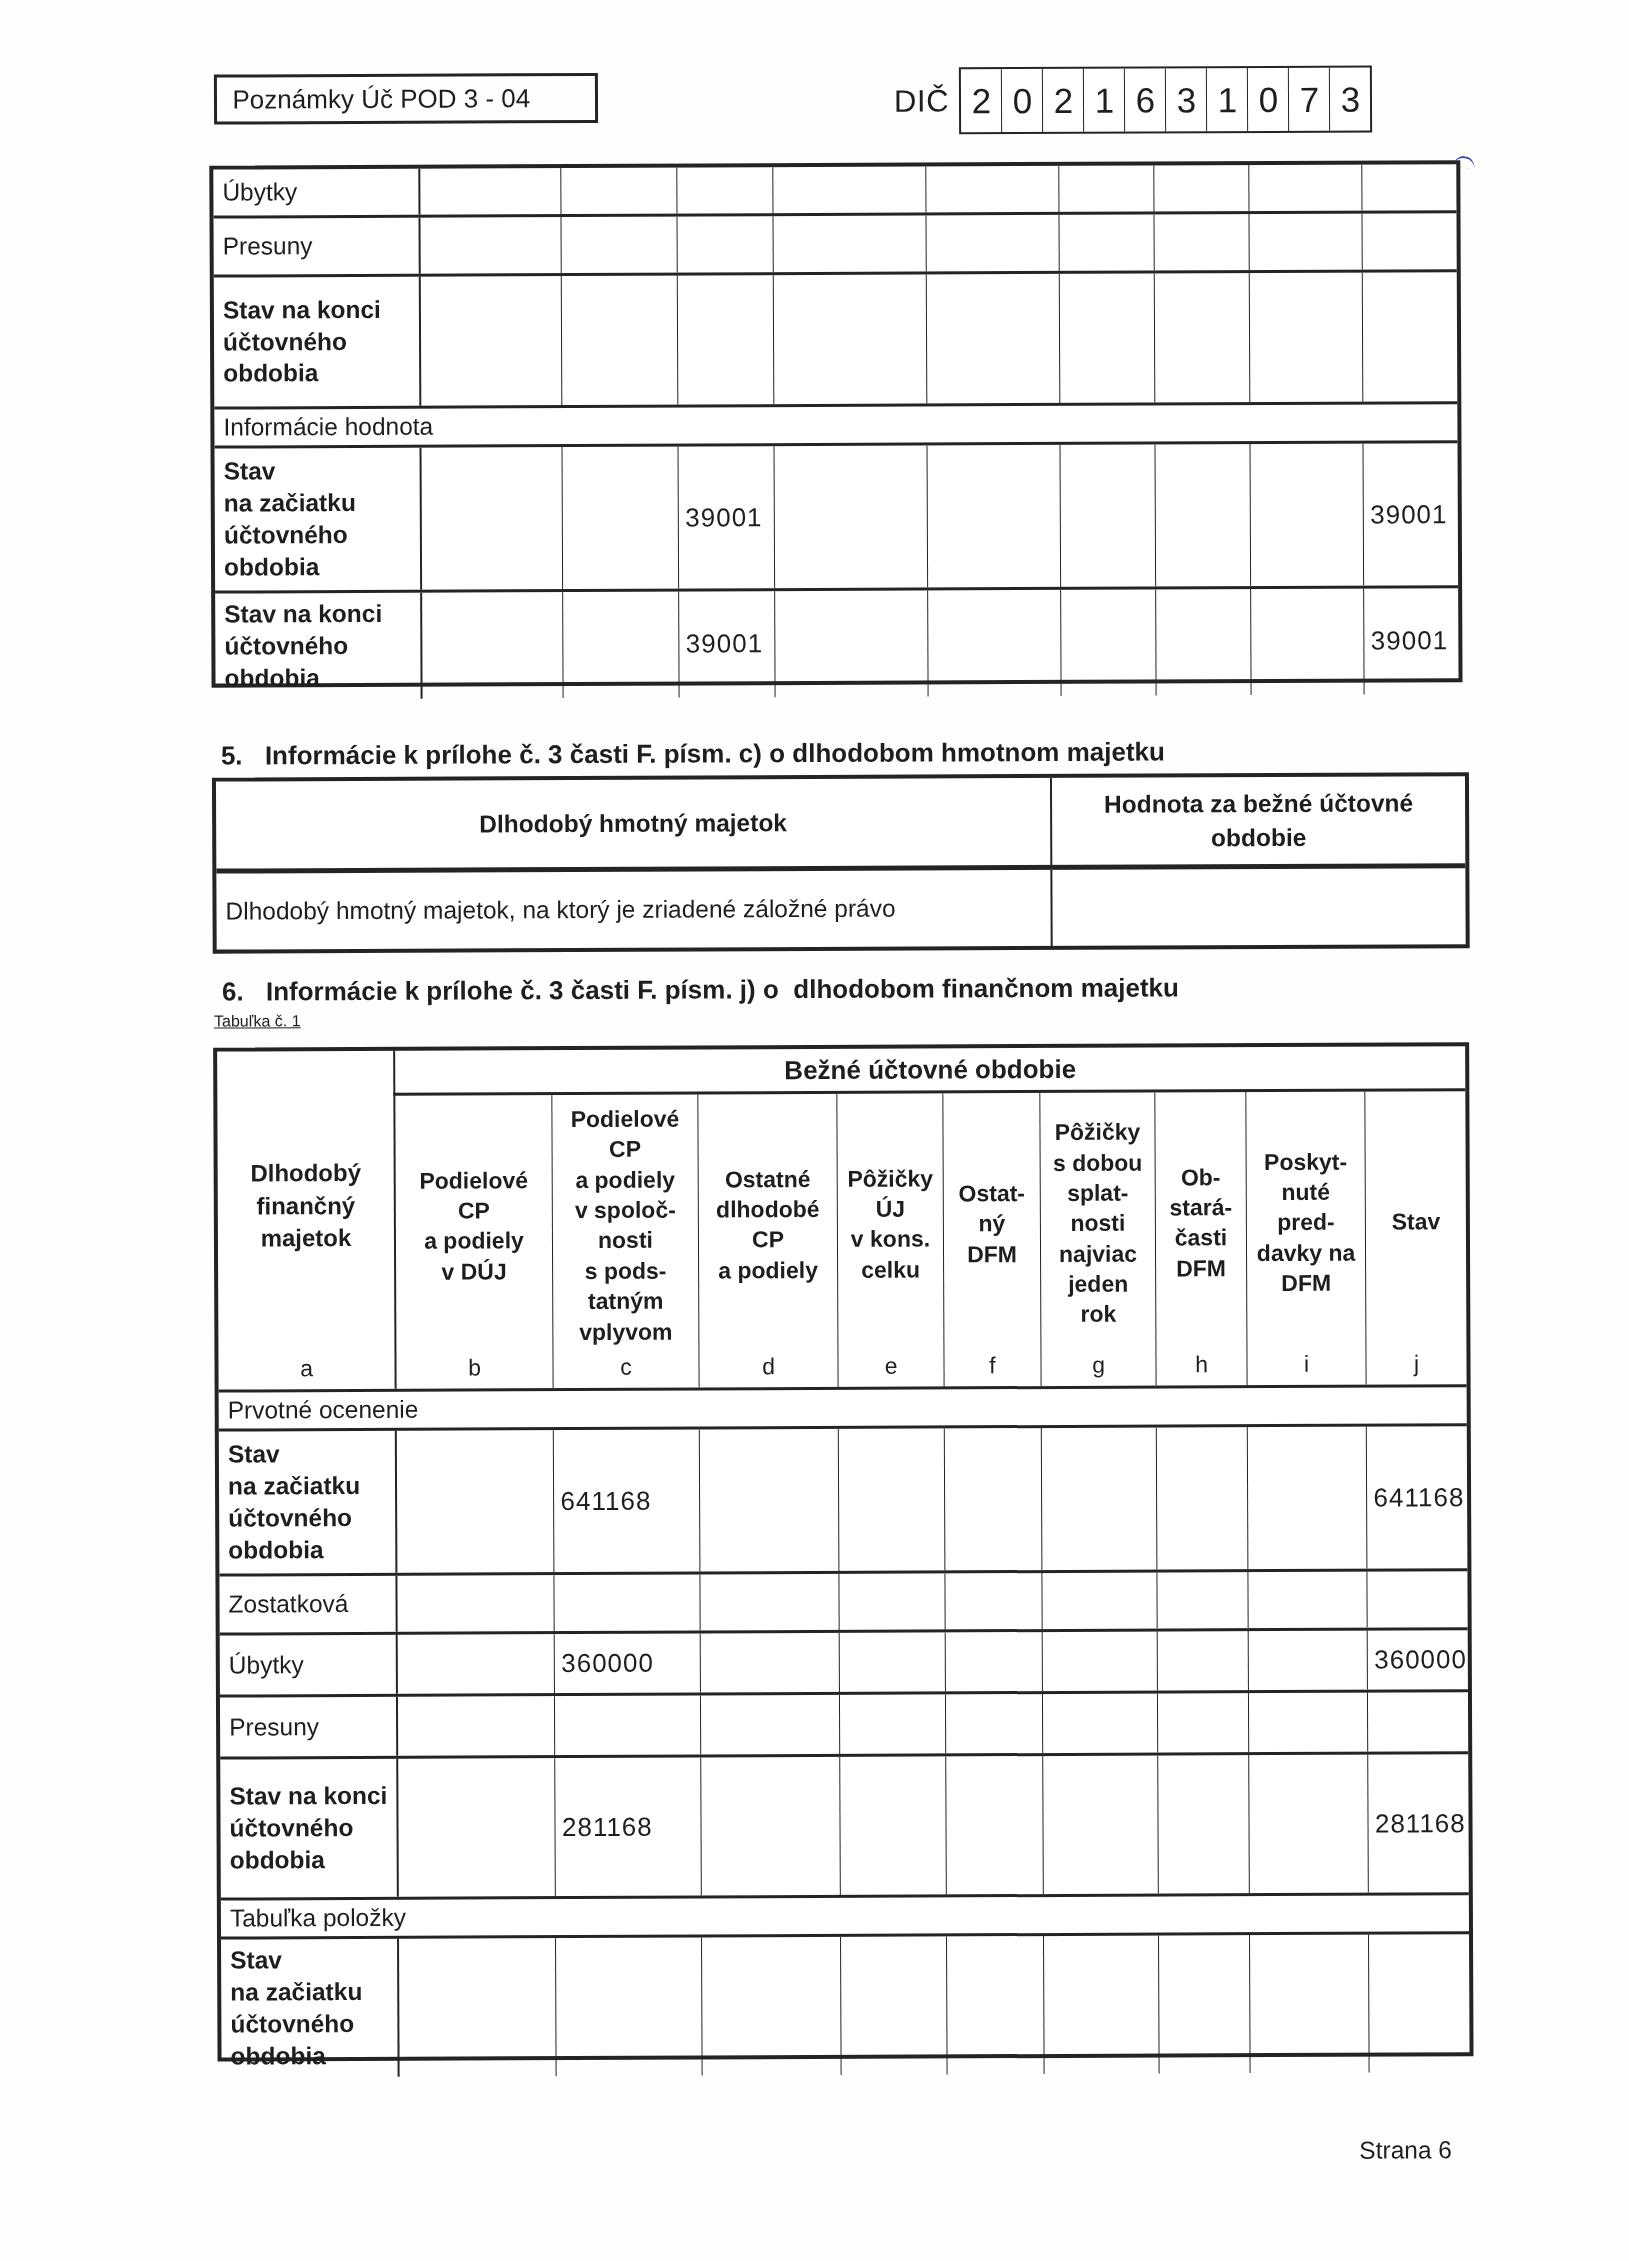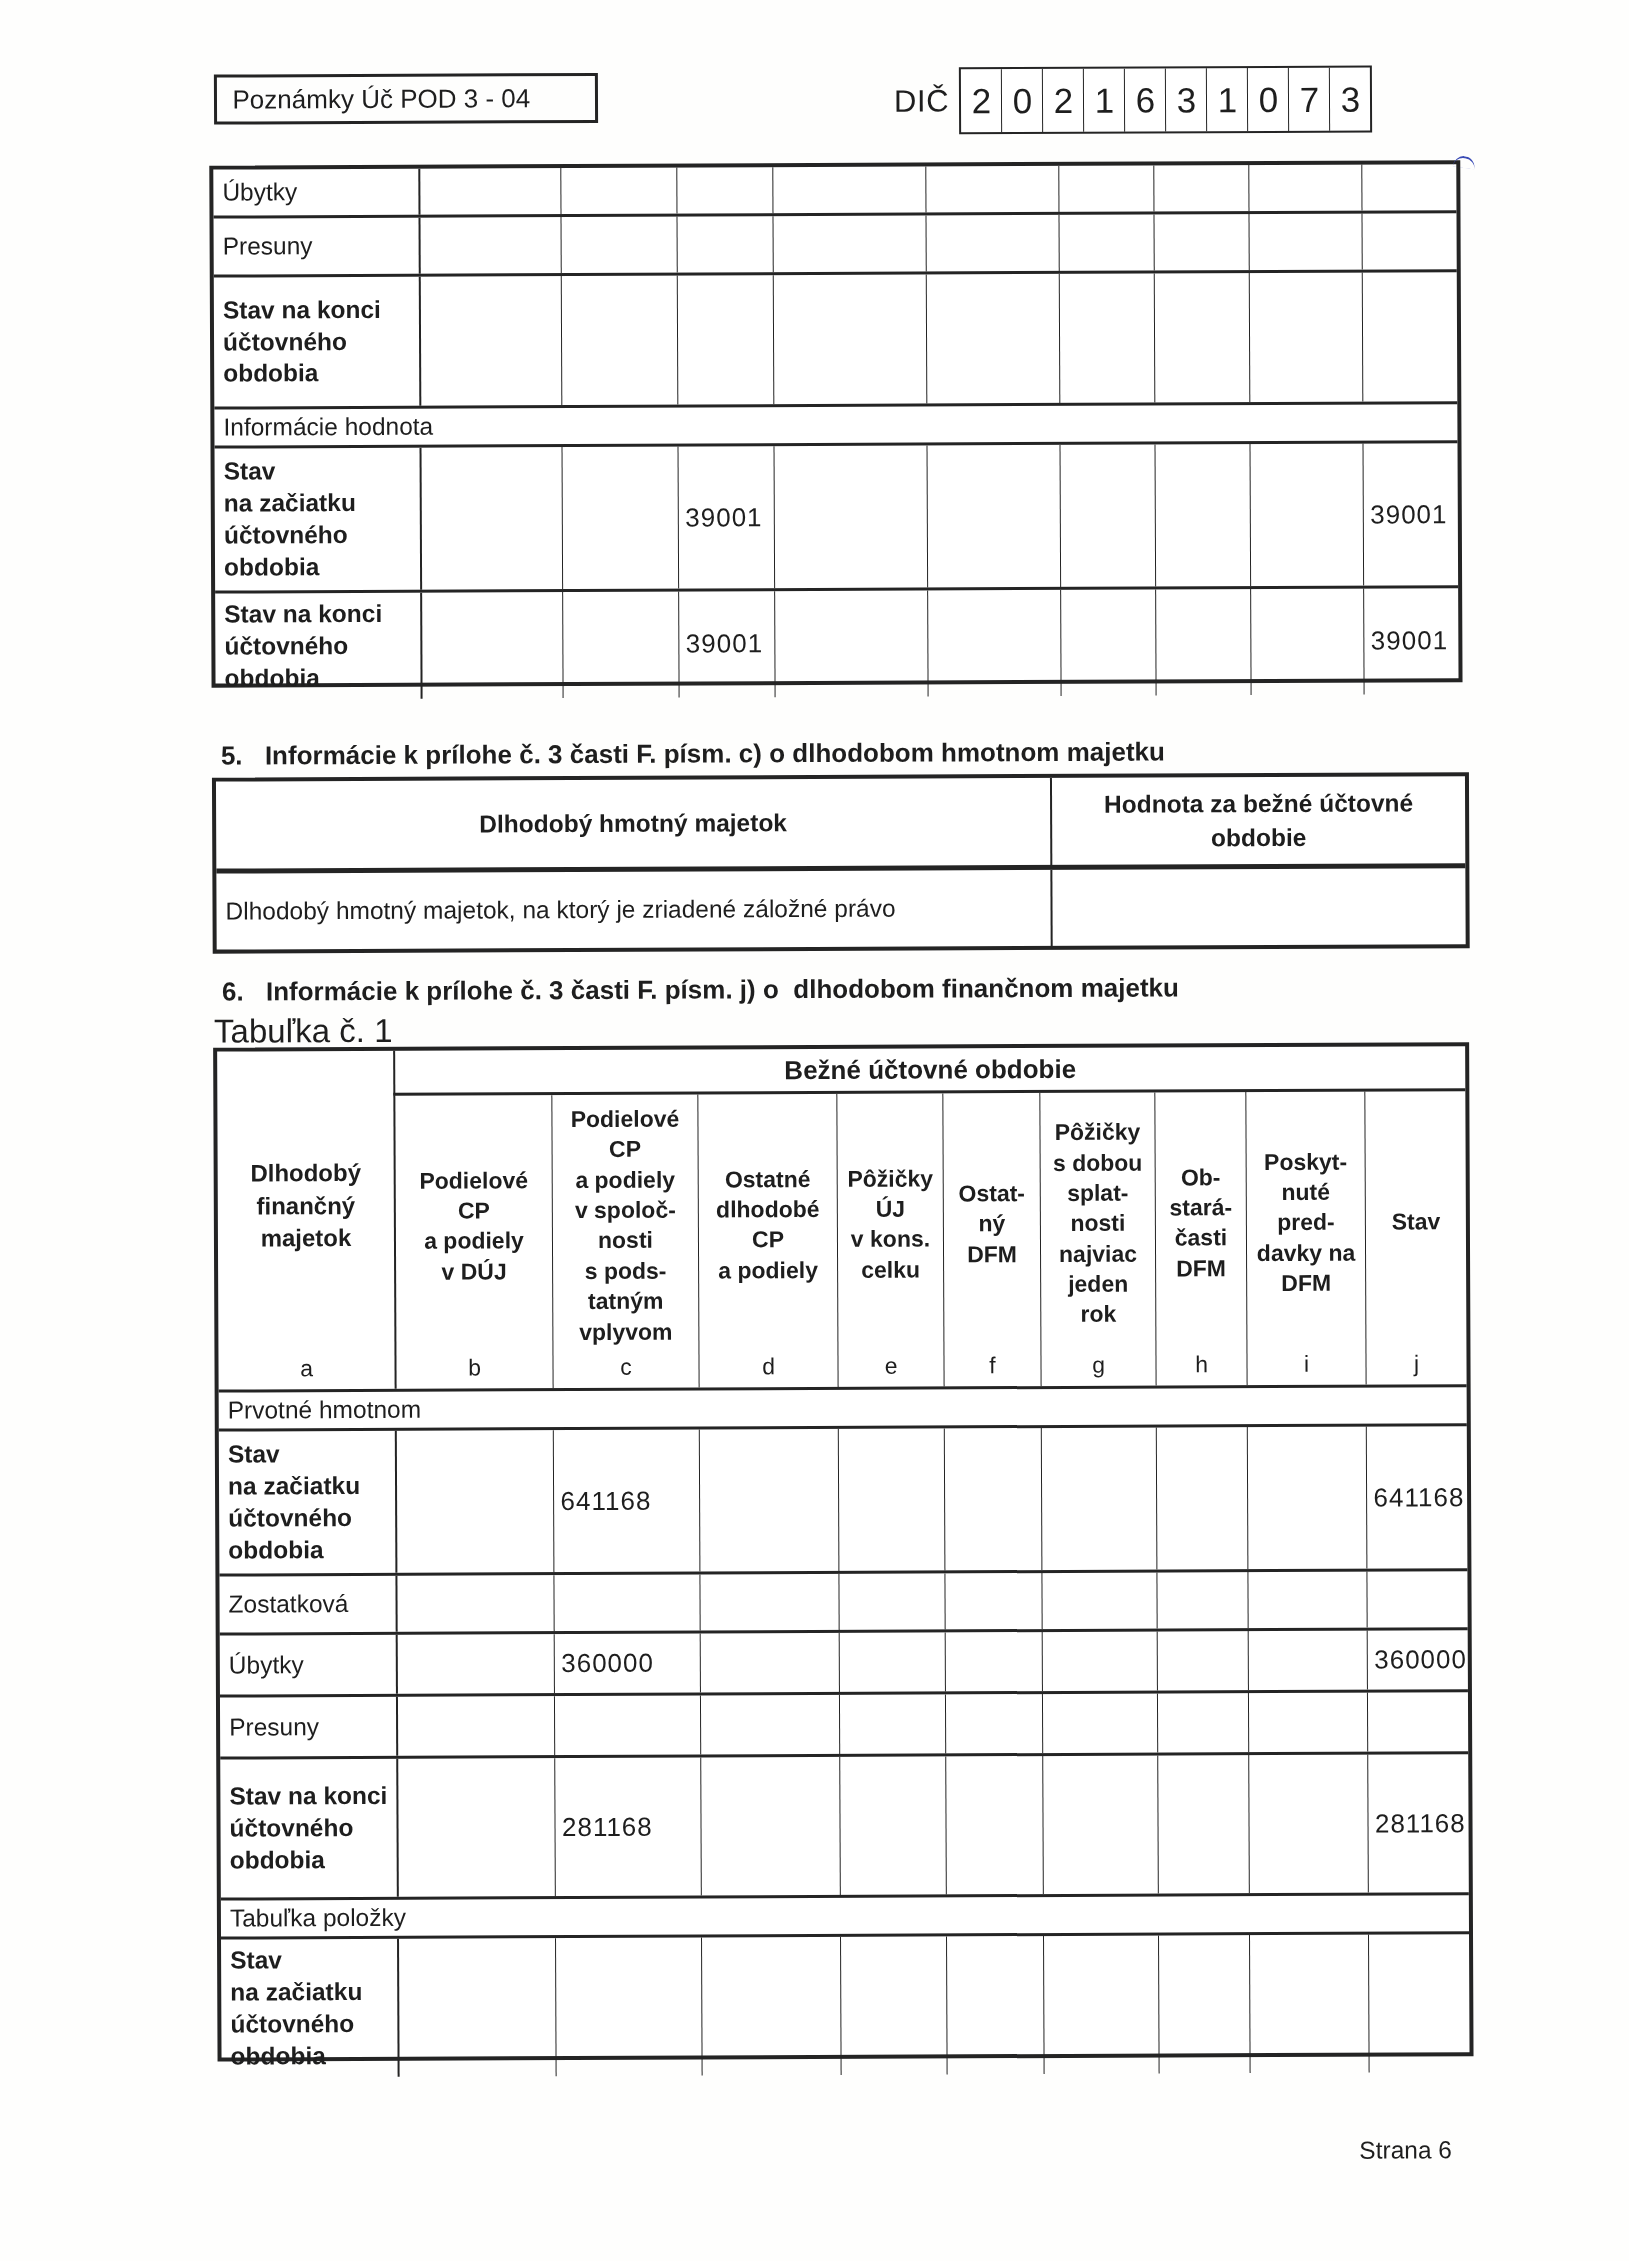--- a/index.html
+++ b/index.html
@@ -28,21 +28,21 @@
   .bold{font-weight:bold;}
   .num{font-size:26px;letter-spacing:1px;padding-left:6.4px;}
   .subrow{border-top:3.2px solid #242424;display:flex;align-items:center;padding:0 9px;font-size:24.5px;box-sizing:border-box;}
 
   .carry .trow{grid-template-columns:205px 142px 116px 96px 153px 133px 95px 95px 113px 95px;}
 
   
   .sectitle{position:absolute;display:flex;font-weight:bold;font-size:26px;}
   .sectitle .no{width:44px;flex:none;}
   .sectitle .tt{white-space:pre-wrap;}
-  .caption{position:absolute;font-size:33px;}
+  .caption{position:absolute;font-size:16px;text-decoration:underline;}
 
   
   .t5 .trow{grid-template-columns:834px 415px;}
   .t5 .hd{justify-content:center;text-align:center;font-weight:bold;font-size:24.5px;line-height:1.35;white-space:pre-line;}
   .t5 .body-sep{border-top-width:5.2px;}
 
   
   .bighead{display:grid;grid-template-columns:176px 158px 146px 139px 106px 97px 115px 91px 119px 101px;
            grid-template-rows:45px 293px;}
   .acell{grid-row:1/3;grid-column:1;position:relative;display:flex;align-items:center;justify-content:center;
@@ -257,21 +257,21 @@
 DFM</span>
         <span class="letter">i</span>
       </div>
       <div class="hcell" style="grid-column:10">
         <span>Stav</span>
         <span class="letter">j</span>
       </div>
     </div>
 
     <div class="subrow" style="height:39px">
-      <span>Prvotné hmotnom</span>
+      <span>Prvotné ocenenie</span>
     </div>
 
     <div class="trow" style="height:145px">
       <div class="cell label-cell bold">Stav
 na začiatku
 účtovného
 obdobia</div>
       <div class="cell sep"></div>
       <div class="cell num">641168</div>
       <div class="cell"></div>

